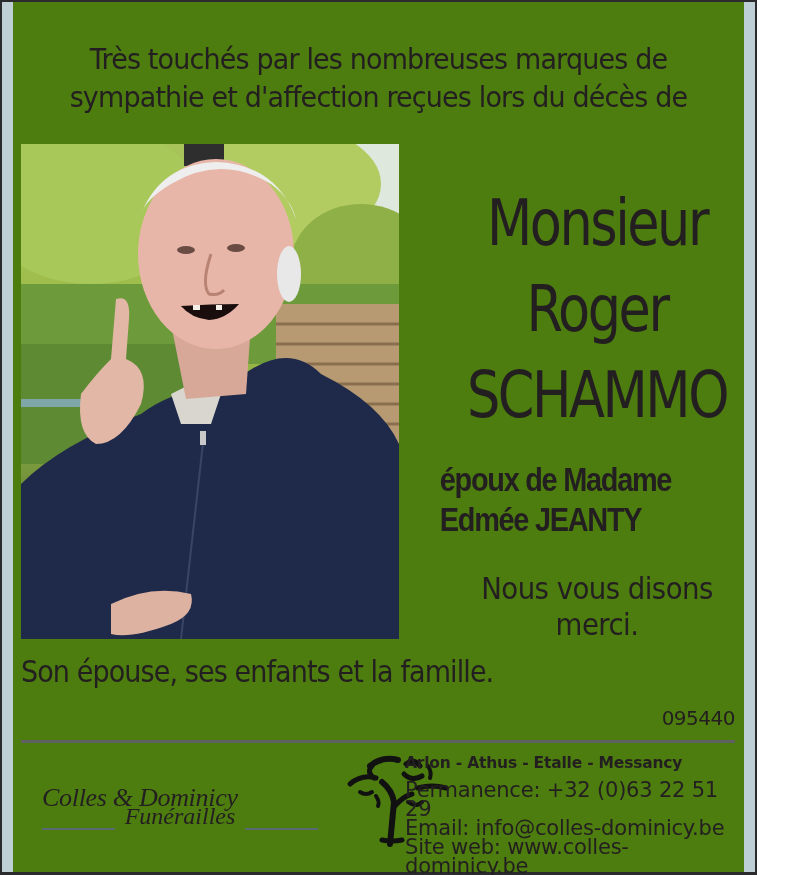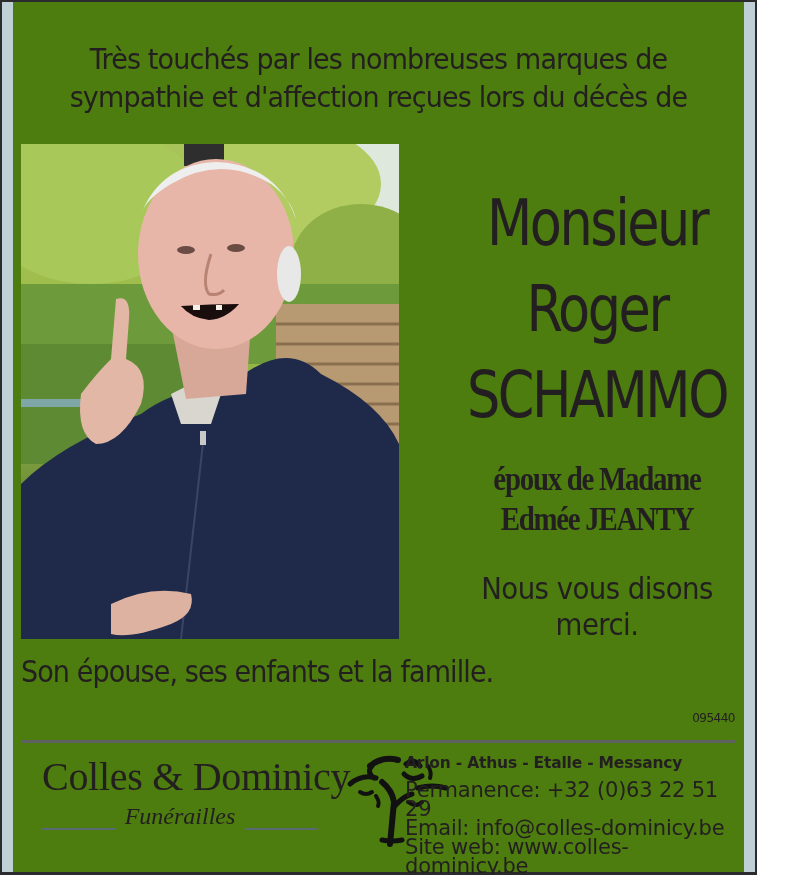--- a/index.html
+++ b/index.html
@@ -43,22 +43,21 @@
       color: #231f20;
     }
     .name-line {
       font-size: 64px; line-height: 86px;
       letter-spacing: -3px;
       transform: scaleX(0.82);
       white-space: nowrap;
     }
     .spouse-block {
       position: absolute; left: 410px; width: 370px; top: 457px;
-      text-align: center;
-      font-family: Liberation Serif, serif;
+      font-family: Liberation Sans, sans-serif;
       font-weight: bold;
       color: #231f20;
     }
     .spouse-line {
       font-size: 34px; line-height: 40px;
       letter-spacing: -1.5px;
       transform: scaleX(0.85);
       white-space: nowrap;
     }
     .thanks {
@@ -76,32 +75,33 @@
       font-size: 30px; line-height: 38px;
       color: #231f20;
       letter-spacing: -1px;
       transform-origin: left center;
       transform: scaleX(0.9);
       white-space: nowrap;
     }
     .ref {
       position: absolute; right: 20px; top: 704px;
       font-family: "DejaVu Sans", sans-serif;
-      font-size: 12px; line-height: 24px;
+      font-size: 20px; line-height: 24px;
       color: #231f20;
       letter-spacing: -0.5px;
     }
     .separator {
       position: absolute; left: 19px; right: 20px; top: 738px; height: 3px;
       background: #5f6062;
     }
     .logo-name {
-      position: absolute; left: 40px; top: 755px;
+      position: absolute; left: 40px; top: 776px;
       font-family: "Liberation Serif", serif;
-      font-size: 40px; line-height: 40px;
+      font-style: italic;
+      font-size: 26px; line-height: 40px;
       color: #231f20;
       letter-spacing: -0.3px;
       white-space: nowrap;
     }
     .logo-sub {
       position: absolute; left: 40px; top: 800px; width: 276px;
       display: flex; align-items: flex-end; gap: 10px;
       font-family: "Liberation Serif", serif;
       font-style: italic;
       font-size: 24px; line-height: 28px;

